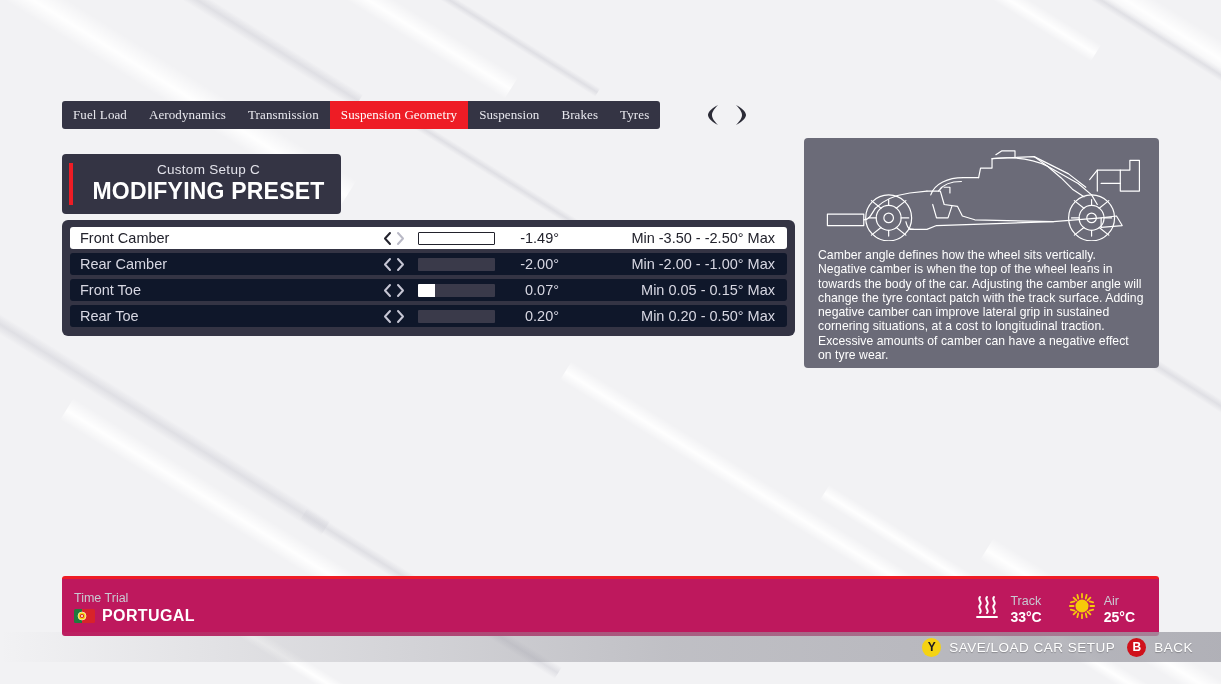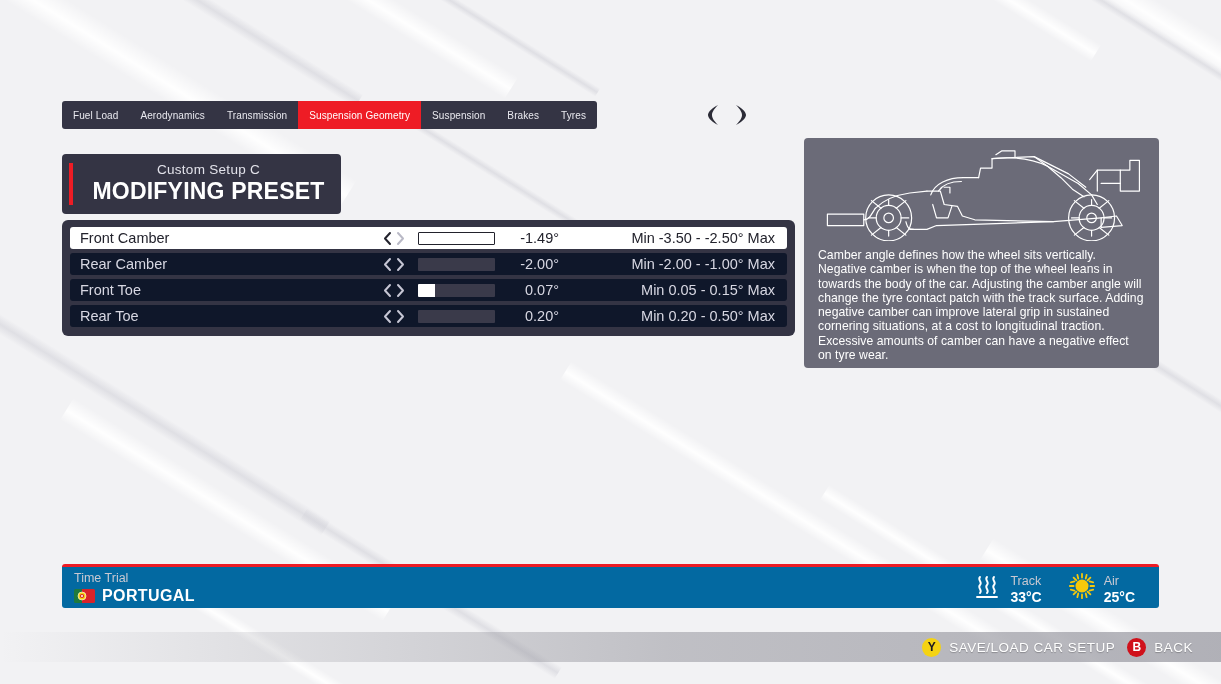--- a/index.html
+++ b/index.html
@@ -17,22 +17,23 @@
 
   
   .tabbar {
     position:absolute; left:62px; top:101px; height:28px;
     display:flex; align-items:stretch;
     background:#343444; border-radius:3px;
     overflow:hidden;
   }
   .tab {
     display:flex; align-items:center; padding:0 11px;
-    font-size:10px; color:#e9e9ef; letter-spacing:.1px;
+    font-size:13px; color:#e9e9ef; letter-spacing:.1px;
     white-space:nowrap;
+    font-family:Liberation Serif, serif;
   }
   .tab.active { background:#ee1c25; color:#ffffff; }
 
   .bumpers { position:absolute; left:706px; top:101px; height:28px; display:flex; align-items:center; gap:12px; }
   .bumper { width:15px; height:22px; }
 
   
   .preset {
     position:absolute; left:62px; top:154px; width:279px; height:60px;
     background:#343444; border-radius:4px;
@@ -73,22 +74,22 @@
   
   .info {
     position:absolute; left:804px; top:138px; width:355px; height:230px;
     background:#6b6b78; border-radius:4px; overflow:hidden;
   }
   .info .carwrap { height:104px; display:flex; align-items:center; justify-content:center; padding:6px 10px 0 10px; }
   .info .desc { padding:6px 14px 0 14px; font-size:12.2px; line-height:14.3px; color:#ffffff; letter-spacing:.05px; }
 
   
   .statusbar {
-    position:absolute; left:62px; top:564px; width:1097px; height:44px;
-    background:#0369a1; border-radius:3px; border-top:3px solid #ee1c25;
+    position:absolute; left:62px; top:576px; width:1097px; height:60px;
+    background:#be185d; border-radius:3px; border-top:3px solid #ee1c25;
     display:flex; align-items:center;
   }
   .statusbar .left { padding-left:12px; }
   .statusbar .mode { font-size:12.5px; color:#c9c9d2; line-height:16px; }
   .statusbar .venue { display:flex; align-items:center; gap:7px; margin-top:1px; }
   .statusbar .venue .name { font-size:16px; font-weight:bold; color:#ffffff; letter-spacing:.4px; }
   .flag { width:21px; height:14px; border-radius:1.5px; overflow:hidden; display:block; }
 
   .weather { margin-left:auto; display:flex; align-items:center; gap:26px; padding-right:24px; }
   .wx { display:flex; align-items:center; gap:8px; }

